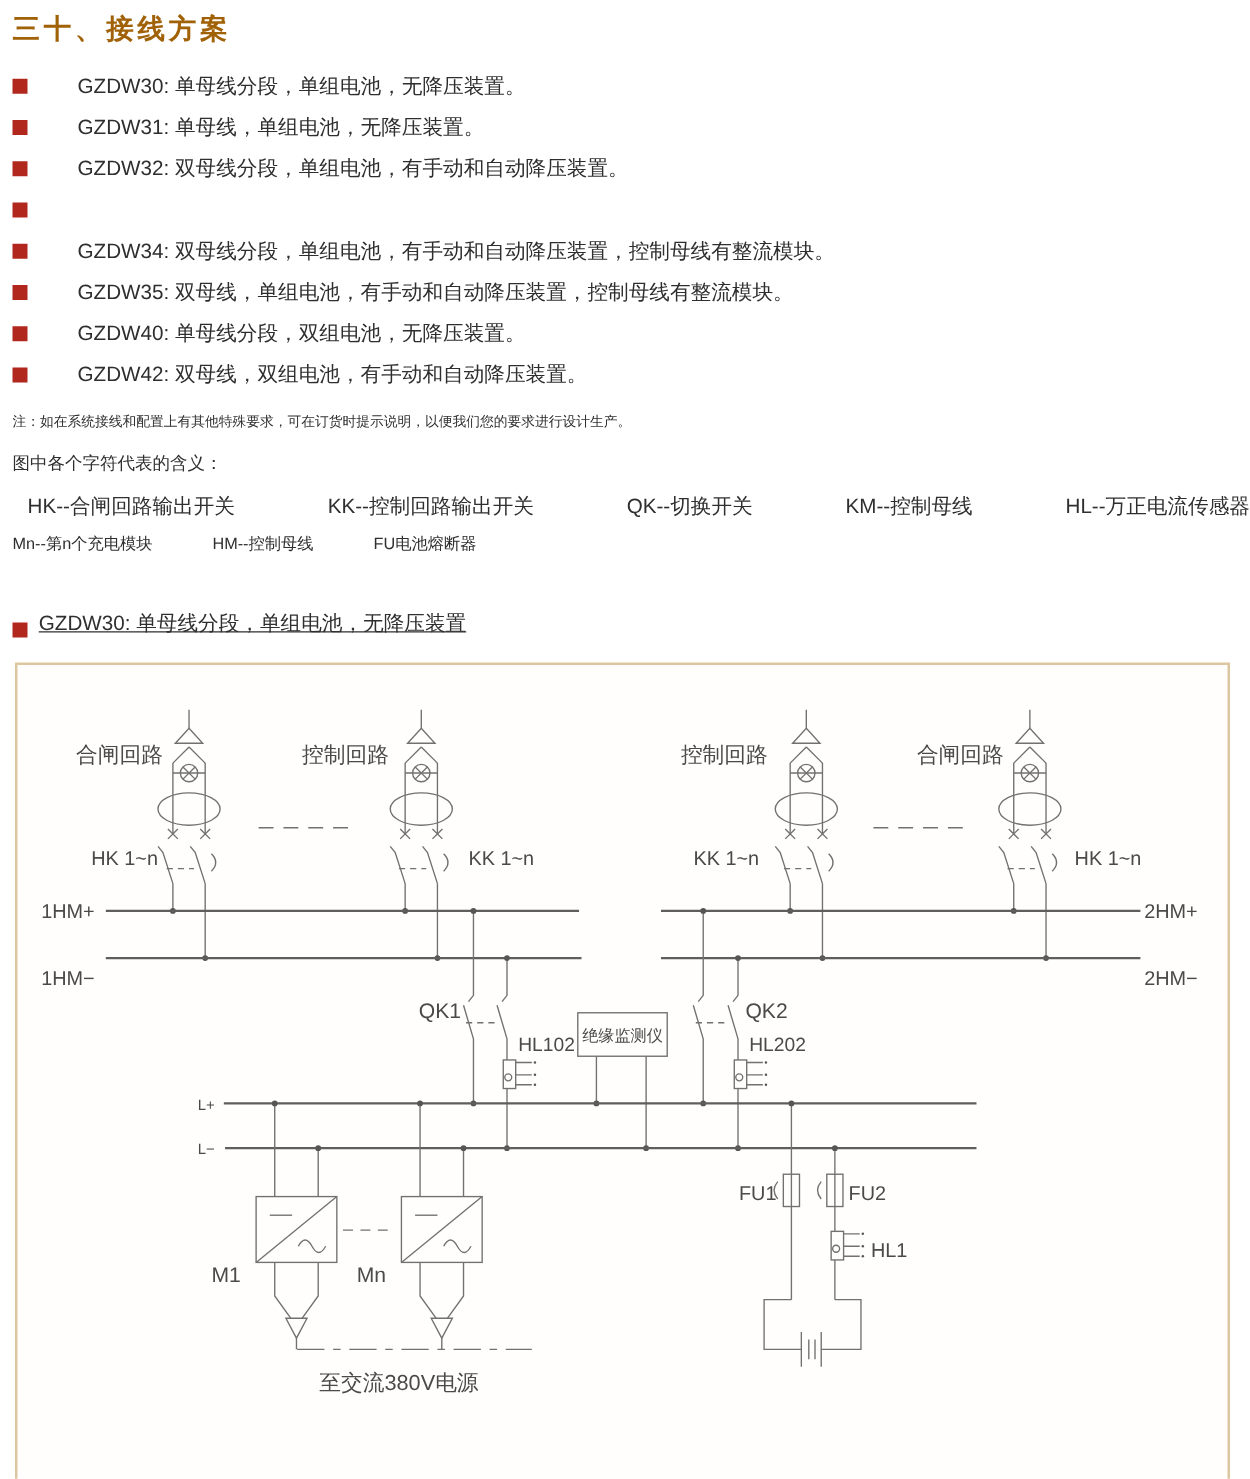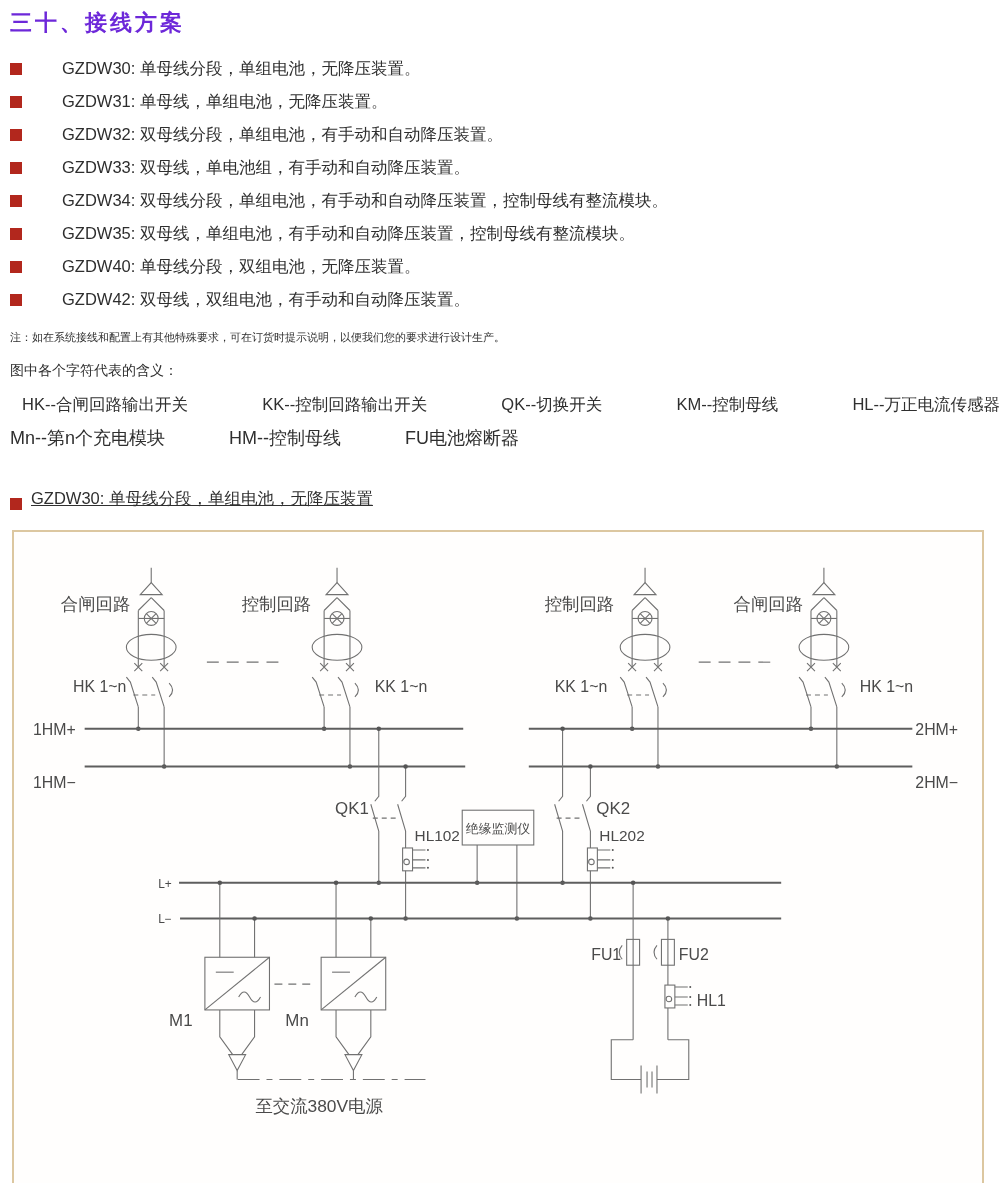--- a/index.html
+++ b/index.html
@@ -1,25 +1,25 @@
 <!DOCTYPE html>
 <html><head>
 <meta charset="utf-8">
 <style>
   html,body{margin:0;padding:0;background:#ffffff;}
   body{width:1000px;height:1183px;position:relative;font-family:"Liberation Sans",sans-serif;color:#2f2f2f;}
   .abs{position:absolute;}
-  .page-title{top:8px;left:10px;font-size:22px;font-weight:bold;color:#6d28d9;letter-spacing:3px;}
+  .page-title{top:8px;left:10px;font-size:22px;font-weight:bold;color:#a16207;letter-spacing:3px;}
   .models{top:52px;left:10px;}
   .model-item{height:33px;display:flex;align-items:center;font-size:16.5px;color:#2e2e2e;gap:31px;}
   .sq{display:inline-block;width:12px;height:12px;background:#b2271d;margin-right:9px;flex:0 0 auto;}
   .note{top:330px;left:10px;font-size:11px;}
   .legend-intro{top:362px;left:10px;font-size:14px;}
   .legend-row1{top:394px;left:22px;width:978px;display:flex;justify-content:space-between;font-size:16.5px;}
-  .legend-row2{top:426px;left:10px;display:flex;gap:64px;font-size:18px;}
+  .legend-row2{top:426px;left:10px;display:flex;gap:48px;font-size:13px;}
   .section-header{top:488px;left:10px;display:flex;align-items:flex-end;font-size:16.5px;text-decoration:underline;}
   .diagram-box{top:530px;left:12px;width:972px;height:696px;border:2px solid #dcc7a0;background:#fffefd;box-sizing:border-box;}
   svg{display:block;}
   .ln{stroke:#717171;stroke-width:1.1;fill:none;stroke-linecap:butt;}
   .bus{stroke:#5e5e5e;stroke-width:1.9;fill:none;}
   .dt{fill:#4a4a4a;font-family:"Liberation Sans",sans-serif;}
   .dot{fill:#555;stroke:none;}
 </style>
 </head>
 <body>
@@ -34,21 +34,20 @@
   <div class="model-item">
       <span class="sq"></span>
       <span>GZDW31: 单母线，单组电池，无降压装置。</span>
     </div>
   <div class="model-item">
       <span class="sq"></span>
       <span>GZDW32: 双母线分段，单组电池，有手动和自动降压装置。</span>
     </div>
   <div class="model-item">
       <span class="sq"></span>
-      <span>GZDW33: 双母线，单电池组，有手动和自动降压装置。</span>
     </div>
   <div class="model-item">
       <span class="sq"></span>
       <span>GZDW34: 双母线分段，单组电池，有手动和自动降压装置，控制母线有整流模块。</span>
     </div>
   <div class="model-item">
       <span class="sq"></span>
       <span>GZDW35: 双母线，单组电池，有手动和自动降压装置，控制母线有整流模块。</span>
     </div>
   <div class="model-item">

